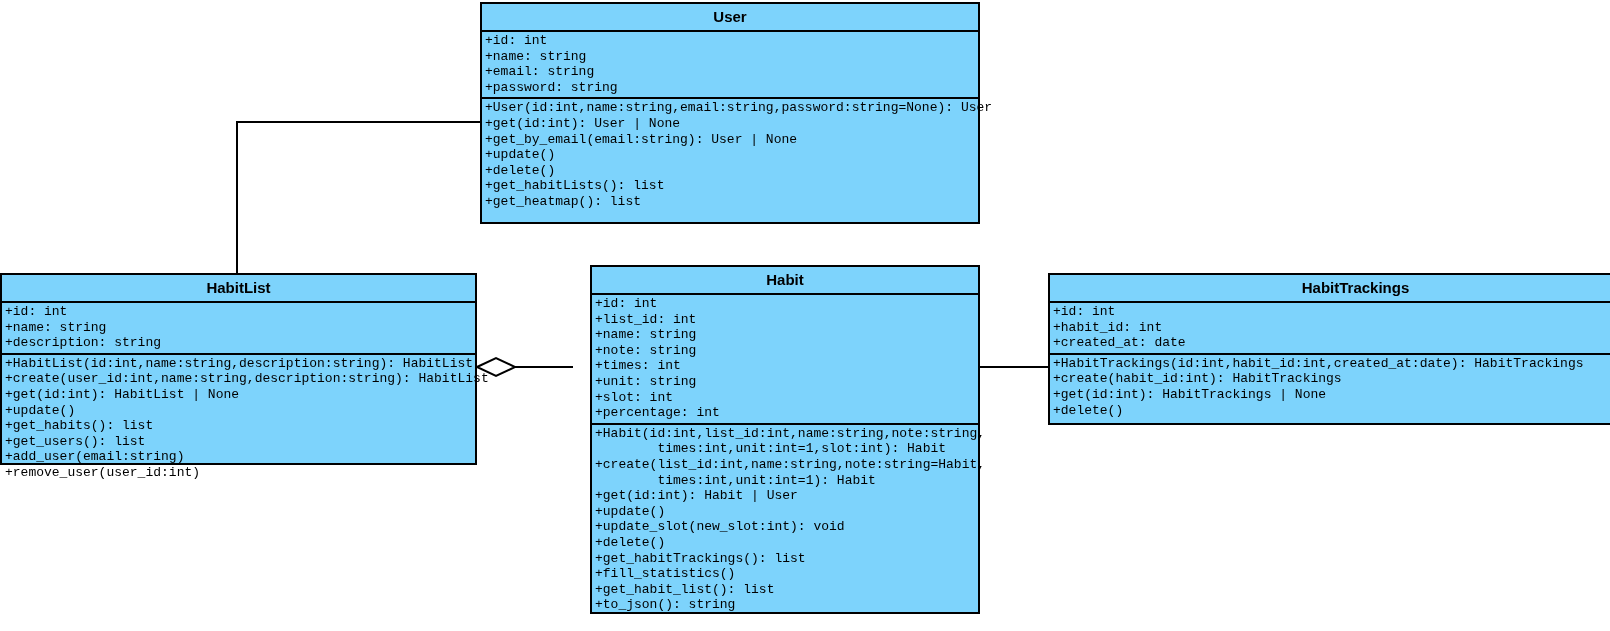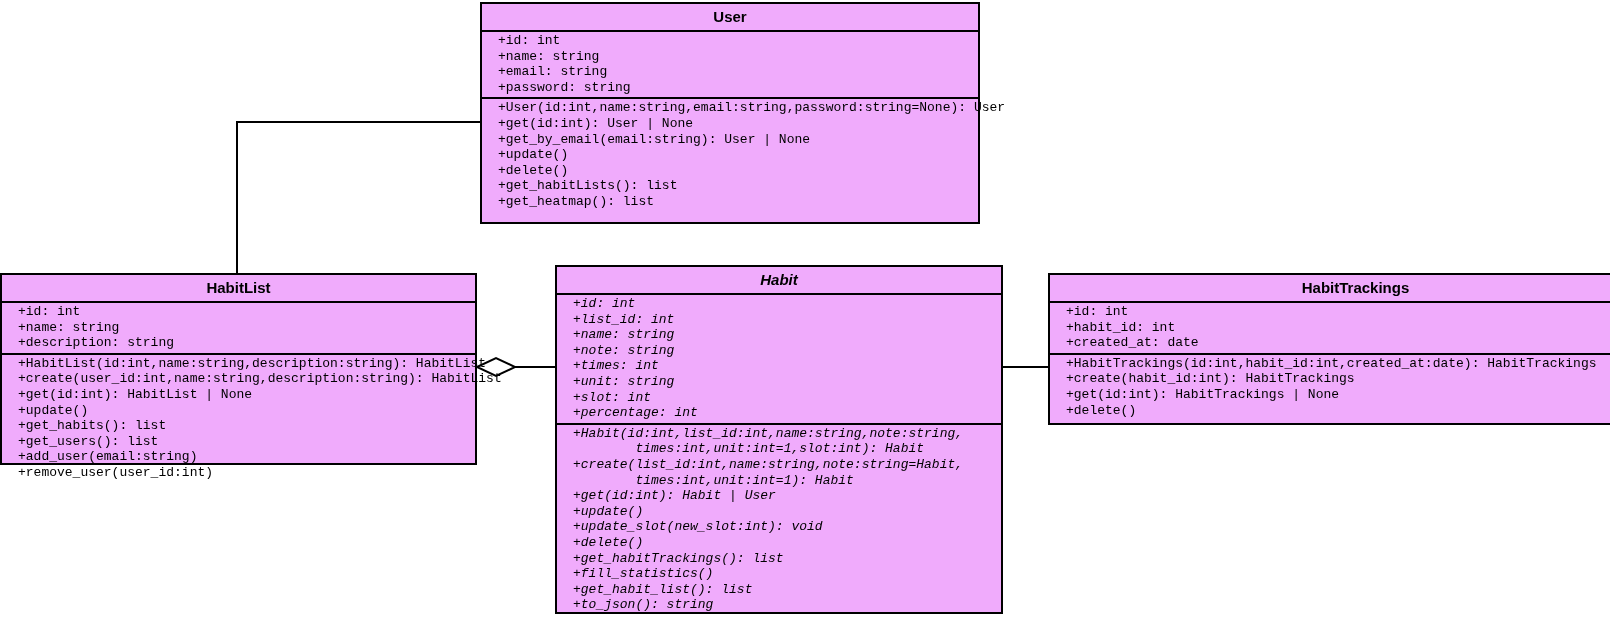--- a/index.html
+++ b/index.html
@@ -25,21 +25,21 @@
     position: absolute;
     left: 0; top: 0;
     width: 1610px;
     height: 631px;
     pointer-events: none;
   }
   
   .uml-class {
     position: absolute;
     border: 2px solid #000000;
-    background: #f0abfc;
+    background: #7dd3fc;
     box-sizing: border-box;
   }
   .uml-title {
     font-family: "Liberation Sans", "DejaVu Sans", sans-serif;
     font-weight: bold;
     font-size: 15px;
     text-align: center;
     line-height: 26px;
     height: 26px;
     color: #000000;
@@ -54,21 +54,21 @@
   .uml-section.attributes {
     border-bottom: 2px solid #000000;
   }
   .uml-row {
     font-family: "Liberation Mono", "DejaVu Sans Mono", monospace;
     font-size: 13px;
     line-height: 15.6px;
     height: 15.6px;
     white-space: pre;
     color: #000000;
-    padding-left: 16px;
+    padding-left: 3px;
     letter-spacing: 0px;
   }
   
   .overflow-box .uml-section { overflow: visible; }
 </style>
 </head>
 <body>
 
 <div id="canvas">
 
@@ -109,21 +109,21 @@
           <div class="uml-row">+HabitList(id:int,name:string,description:string): HabitList</div>
           <div class="uml-row">+create(user_id:int,name:string,description:string): HabitList</div>
           <div class="uml-row">+get(id:int): HabitList | None</div>
           <div class="uml-row">+update()</div>
           <div class="uml-row">+get_habits(): list</div>
           <div class="uml-row">+get_users(): list</div>
           <div class="uml-row">+add_user(email:string)</div>
           <div class="uml-row">+remove_user(user_id:int)</div>
         </div>
       </div>
-      <div class="uml-class overflow-box" style="left: 555px; top: 265px; width: 448px; height: 349px; font-style: italic;">
+      <div class="uml-class overflow-box" style="left: 590px; top: 265px; width: 390px; height: 349px;">
         <div class="uml-title">Habit</div>
         <div class="uml-section attributes">
           <div class="uml-row">+id: int</div>
           <div class="uml-row">+list_id: int</div>
           <div class="uml-row">+name: string</div>
           <div class="uml-row">+note: string</div>
           <div class="uml-row">+times: int</div>
           <div class="uml-row">+unit: string</div>
           <div class="uml-row">+slot: int</div>
           <div class="uml-row">+percentage: int</div>

